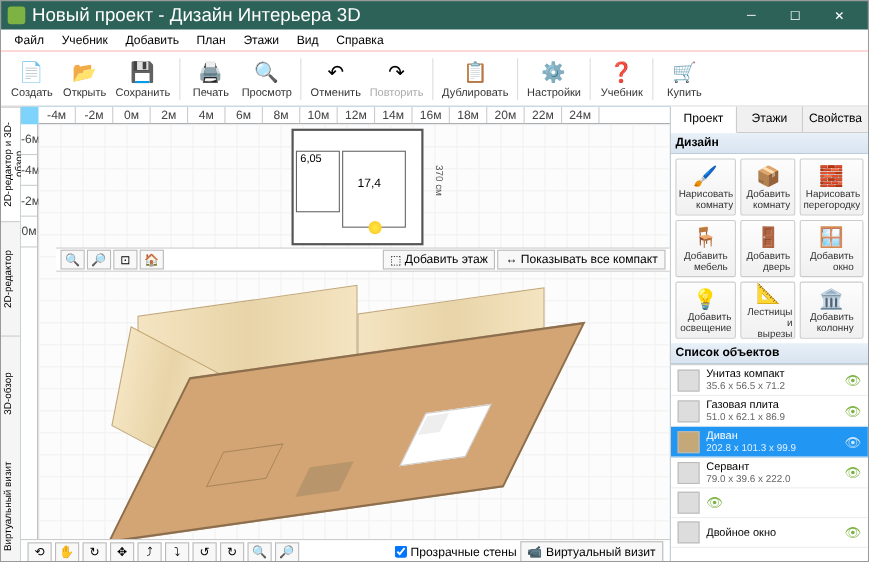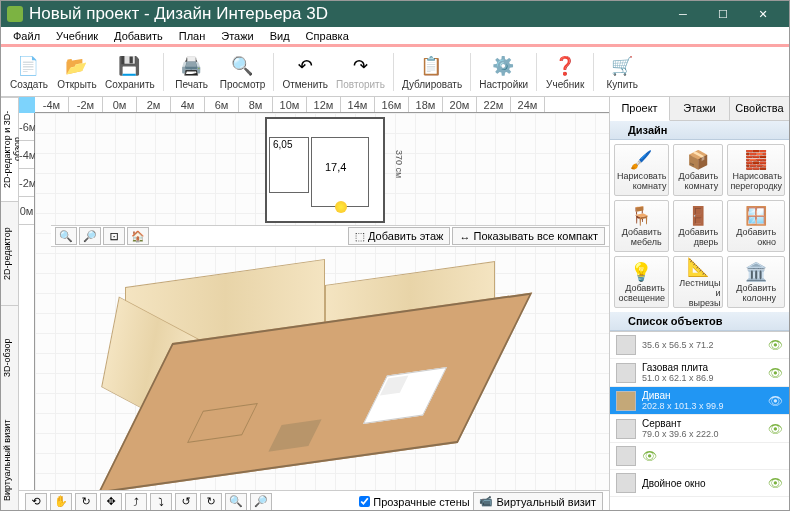--- a/index.html
+++ b/index.html
@@ -2,21 +2,21 @@
 <html><head>
 <meta charset="utf-8">
 <style>
 *{box-sizing:border-box;margin:0;padding:0;font-family:"Segoe UI",Arial,sans-serif;font-size:11px;}
 body{background:#fff;width:790px;height:511px;overflow:hidden;border:1px solid #999;}
 .titlebar{height:26px;background:#2d6259;color:#fff;display:flex;align-items:center;padding:0 6px;}
 .titlebar .app-icon{width:16px;height:16px;background:#7cb342;border-radius:3px;margin-right:6px;}
 .titlebar .title{flex:1;font-size:17px;}
 .winbtns{display:flex;}
 .winbtn{width:40px;height:26px;display:flex;align-items:center;justify-content:center;color:#fff;cursor:pointer;}
-.menubar{height:20px;background:#fff;border-bottom:3px solid #fca5a5;display:flex;align-items:center;padding:0 4px;}
+.menubar{height:20px;background:#fff;border-bottom:1px solid #fca5a5;display:flex;align-items:center;padding:0 4px;}
 .menubar span{padding:2px 8px;cursor:pointer;}
 .toolbar{height:50px;background:#fff;border-bottom:1px solid #ccc;display:flex;align-items:center;padding:2px 4px;}
 .tbtn{display:flex;flex-direction:column;align-items:center;justify-content:center;min-width:48px;height:46px;cursor:pointer;padding:0 4px;}
 .tbtn .ico{width:24px;height:24px;display:flex;align-items:center;justify-content:center;font-size:18px;}
 .tbtn .lbl{font-size:10px;color:#333;margin-top:1px;}
 .tbtn.dis .lbl{color:#aaa;}
 .tsep{width:1px;height:38px;background:#ddd;margin:0 4px;}
 .main{display:flex;height:415px;}
 .lefttabs{width:18px;display:flex;flex-direction:column;border-right:1px solid #ccc;}
 .vtab{flex:1;writing-mode:vertical-rl;transform:rotate(180deg);text-align:center;padding:6px 1px;border-bottom:1px solid #ccc;background:#f5f5f5;cursor:pointer;font-size:9px;}
@@ -51,21 +51,21 @@
 .bottombar{position:absolute;bottom:0;left:0;right:0;height:22px;background:#fff;border-top:1px solid #ccc;display:flex;align-items:center;padding:0 6px;gap:3px;}
 .bbtn{width:22px;height:18px;border:1px solid #bbb;background:#f8f8f8;display:flex;align-items:center;justify-content:center;cursor:pointer;font-size:11px;}
 .bchk{display:flex;align-items:center;gap:3px;margin-left:auto;font-size:10px;padding-left:36px;}
 .bchk input{width:11px;height:11px;}
 .bwide{border:1px solid #bbb;background:#f8f8f8;padding:2px 6px;font-size:10px;display:flex;align-items:center;gap:3px;cursor:pointer;}
 .rpanel{width:180px;border-left:1px solid #ccc;background:#fff;display:flex;flex-direction:column;}
 .rtabs{display:flex;height:24px;border-bottom:1px solid #ccc;}
 .rtab{flex:1;text-align:center;line-height:23px;border-right:1px solid #ccc;cursor:pointer;font-size:11px;background:#f0f0f0;}
 .rtab.active{background:#fff;border-bottom:1px solid #fff;margin-bottom:-1px;}
 .rtab:last-child{border-right:none;}
-.rsection{background:linear-gradient(#e8f0f8,#d8e4f0);padding:3px 18px;font-weight:bold;border-bottom:1px solid #bcd;font-size:11px;}
+.rsection{background:linear-gradient(#e8f0f8,#d8e4f0);padding:3px 4px;font-weight:bold;border-bottom:1px solid #bcd;font-size:11px;}
 .rgrid{display:grid;grid-template-columns:1fr 1fr 1fr;gap:4px;padding:4px;}
 .rcard{border:1px solid #ccc;background:linear-gradient(#fdfdfd,#f0f0f0);display:flex;flex-direction:column;align-items:center;justify-content:center;padding:4px 2px;cursor:pointer;height:52px;border-radius:2px;}
 .rcard .cico{font-size:18px;height:22px;display:flex;align-items:center;}
 .rcard .clbl{font-size:9px;text-align:right;line-height:10px;color:#333;}
 .olist{flex:1;overflow-y:auto;border-top:1px solid #ccc;}
 .orow{display:flex;align-items:center;padding:3px 6px;border-bottom:1px solid #eee;cursor:pointer;gap:6px;}
 .orow.sel{background:#2196f3;color:#fff;}
 .orow .oico{width:20px;height:20px;background:#ddd;border:1px solid #bbb;flex-shrink:0;}
 .orow.sel .oico{background:#c4a878;}
 .orow .oinfo{flex:1;overflow:hidden;}
@@ -282,20 +282,21 @@
         <div class="rcard">
           <div class="cico">🏛️</div>
           <div class="clbl">Добавить<br>колонну</div>
         </div>
       </div>
     <div class="rsection">Список объектов</div>
     <div class="olist" id="olist">
         <div class="orow">
           <div class="oico"></div>
           <div class="oinfo">
+            <div class="oname">Унитаз компакт</div>
             <div class="odim">35.6 x 56.5 x 71.2</div>
           </div>
           <div class="oeye">👁</div>
         </div>
         <div class="orow">
           <div class="oico"></div>
           <div class="oinfo">
             <div class="oname">Газовая плита</div>
             <div class="odim">51.0 x 62.1 x 86.9</div>
           </div>

